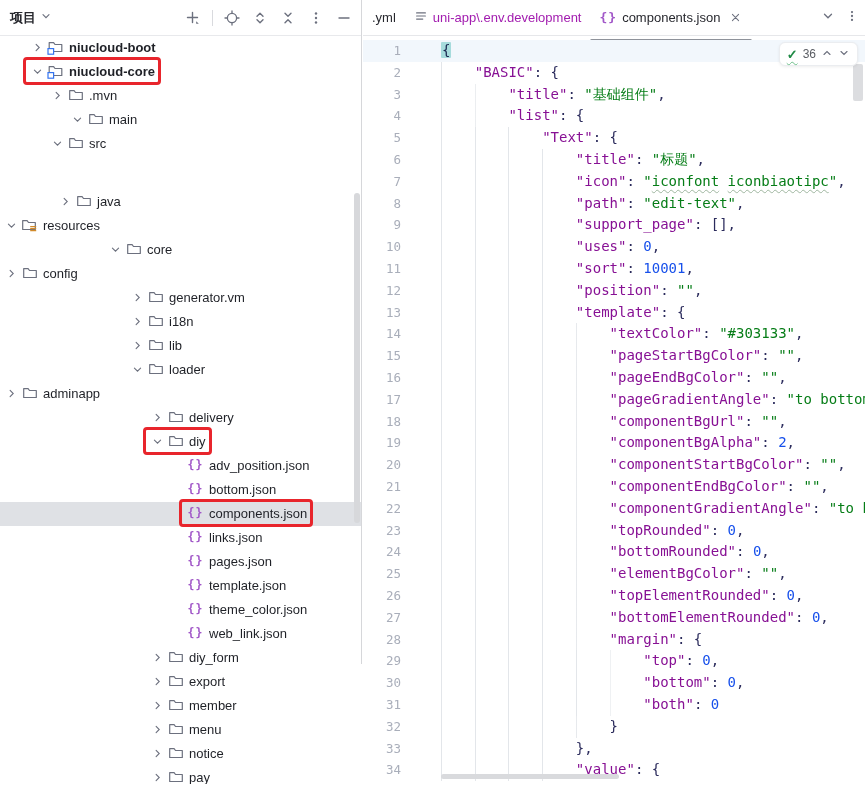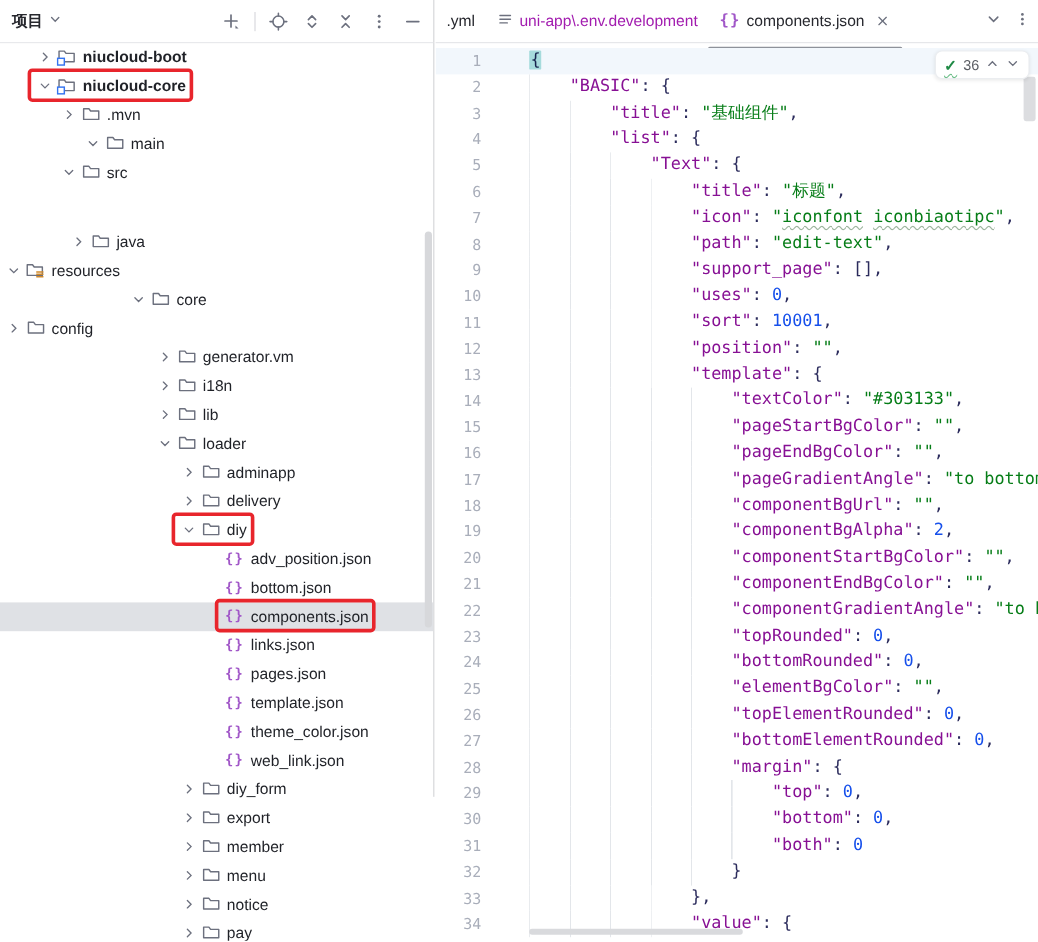--- a/index.html
+++ b/index.html
@@ -298,21 +298,21 @@
             </svg>
           </span>
           <span class="ticon">
             <svg width="16" height="16" viewBox="0 0 16 16" fill="none" stroke="#6c707e" stroke-width="1.2" stroke-linejoin="round">
               <path d="M1.7 3.6h4.4l1.4 1.9h6.8v7H1.7z"></path>
             </svg>
           </span>
           <span class="tlabel">loader</span>
         </span>
       </div>
-      <div class="row" style="padding-left: 146px;">
+      <div class="row" style="">
         <span class="wrap">
           <span class="chev">
             <svg width="11" height="11" viewBox="0 0 16 16" fill="none" stroke="#6c707e" stroke-width="1.6" stroke-linecap="round">
               <path d="M6 3.5l4.5 4.5L6 12.5"></path>
             </svg>
           </span>
           <span class="ticon">
             <svg width="16" height="16" viewBox="0 0 16 16" fill="none" stroke="#6c707e" stroke-width="1.2" stroke-linejoin="round">
               <path d="M1.7 3.6h4.4l1.4 1.9h6.8v7H1.7z"></path>
             </svg>

